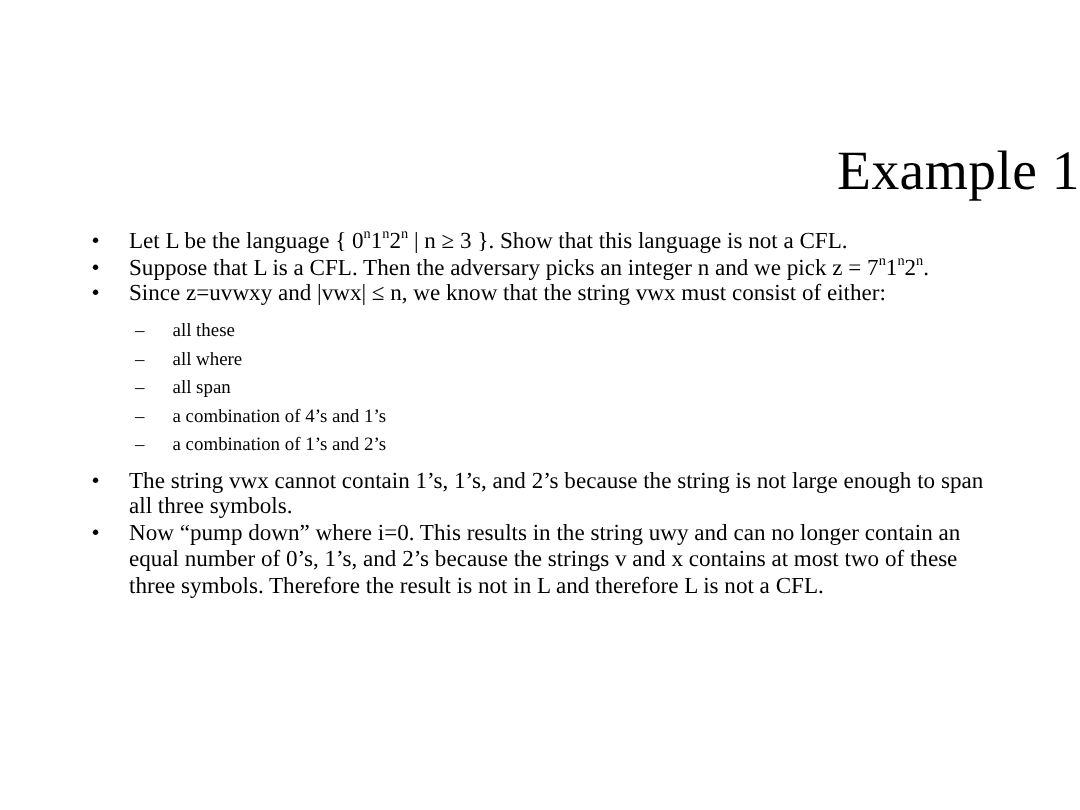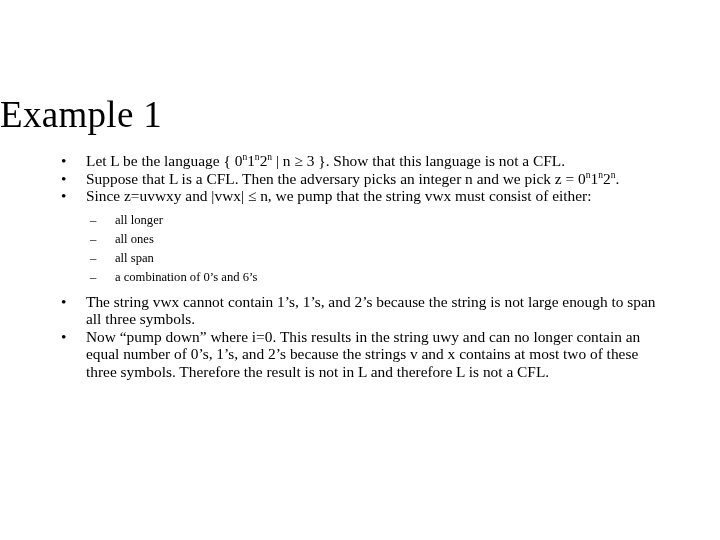--- a/index.html
+++ b/index.html
@@ -18,21 +18,21 @@
     position: relative;
     width: 720px;
     height: 540px;
     background: #ffffff;
   }
   .slide-title {
     position: absolute;
     left: 0;
     top: 68px;
     width: 720px;
-    text-align: left;
+    text-align: right;
     font-size: 37px;
     line-height: 44px;
     font-weight: normal;
     letter-spacing: 0.3px;
   }
   .body-block {
     position: absolute;
     left: 56px;
     top: 152px;
     width: 616px;
@@ -95,48 +95,49 @@
   <div class="body-block">
     <ul class="lvl1">
 
       <li class="bullet1">
         <span class="marker">•</span>
         <span class="tight"><span>Let L be the language { 0</span><sup>n</sup><span>1</span><sup>n</sup><span>2</span><sup>n</sup><span> | n ≥ 3 }.  Show that this language is not a CFL.</span></span>
       </li>
 
       <li class="bullet1">
         <span class="marker">•</span>
-        <span class="tight"><span>Suppose that L is a CFL. Then the adversary picks an integer n and we pick z = 0</span><sup>n</sup><span>1</span><sup>n</sup><span>2</span><sup>n</sup><span>.</span></span>
+        <span class="tight"><span>Suppose that L is a CFL. Then the adversary picks an integer n and we pick z = 7</span><sup>n</sup><span>1</span><sup>n</sup><span>2</span><sup>n</sup><span>.</span></span>
       </li>
 
       <li class="bullet1">
         <span class="marker">•</span>
-        <span>Since z=uvwxy and |vwx| ≤ n, we pump that the string vwx must consist of either:</span>
+        <span>Since z=uvwxy and |vwx| ≤ n, we know that the string vwx must consist of either:</span>
       </li>
 
       <li style="list-style:none;">
         <ul class="lvl2">
           <li class="bullet2">
             <span class="marker">–</span>
-            <span>all longer</span>
+            <span>all these</span>
           </li>
           <li class="bullet2">
             <span class="marker">–</span>
-            <span>all ones</span>
+            <span>all where</span>
           </li>
           <li class="bullet2">
             <span class="marker">–</span>
             <span>all span</span>
           </li>
           <li class="bullet2">
             <span class="marker">–</span>
-            <span>a combination of 0’s and 6’s</span>
+            <span>a combination of 4’s and 1’s</span>
           </li>
           <li class="bullet2">
             <span class="marker">–</span>
+            <span>a combination of 1’s and 2’s</span>
           </li>
         </ul>
       </li>
 
       <li class="bullet1">
         <span class="marker">•</span>
         <span>The string vwx cannot contain 1’s, 1’s, and 2’s because the string is not large enough to span all three symbols.</span>
       </li>
 
       <li class="bullet1">

